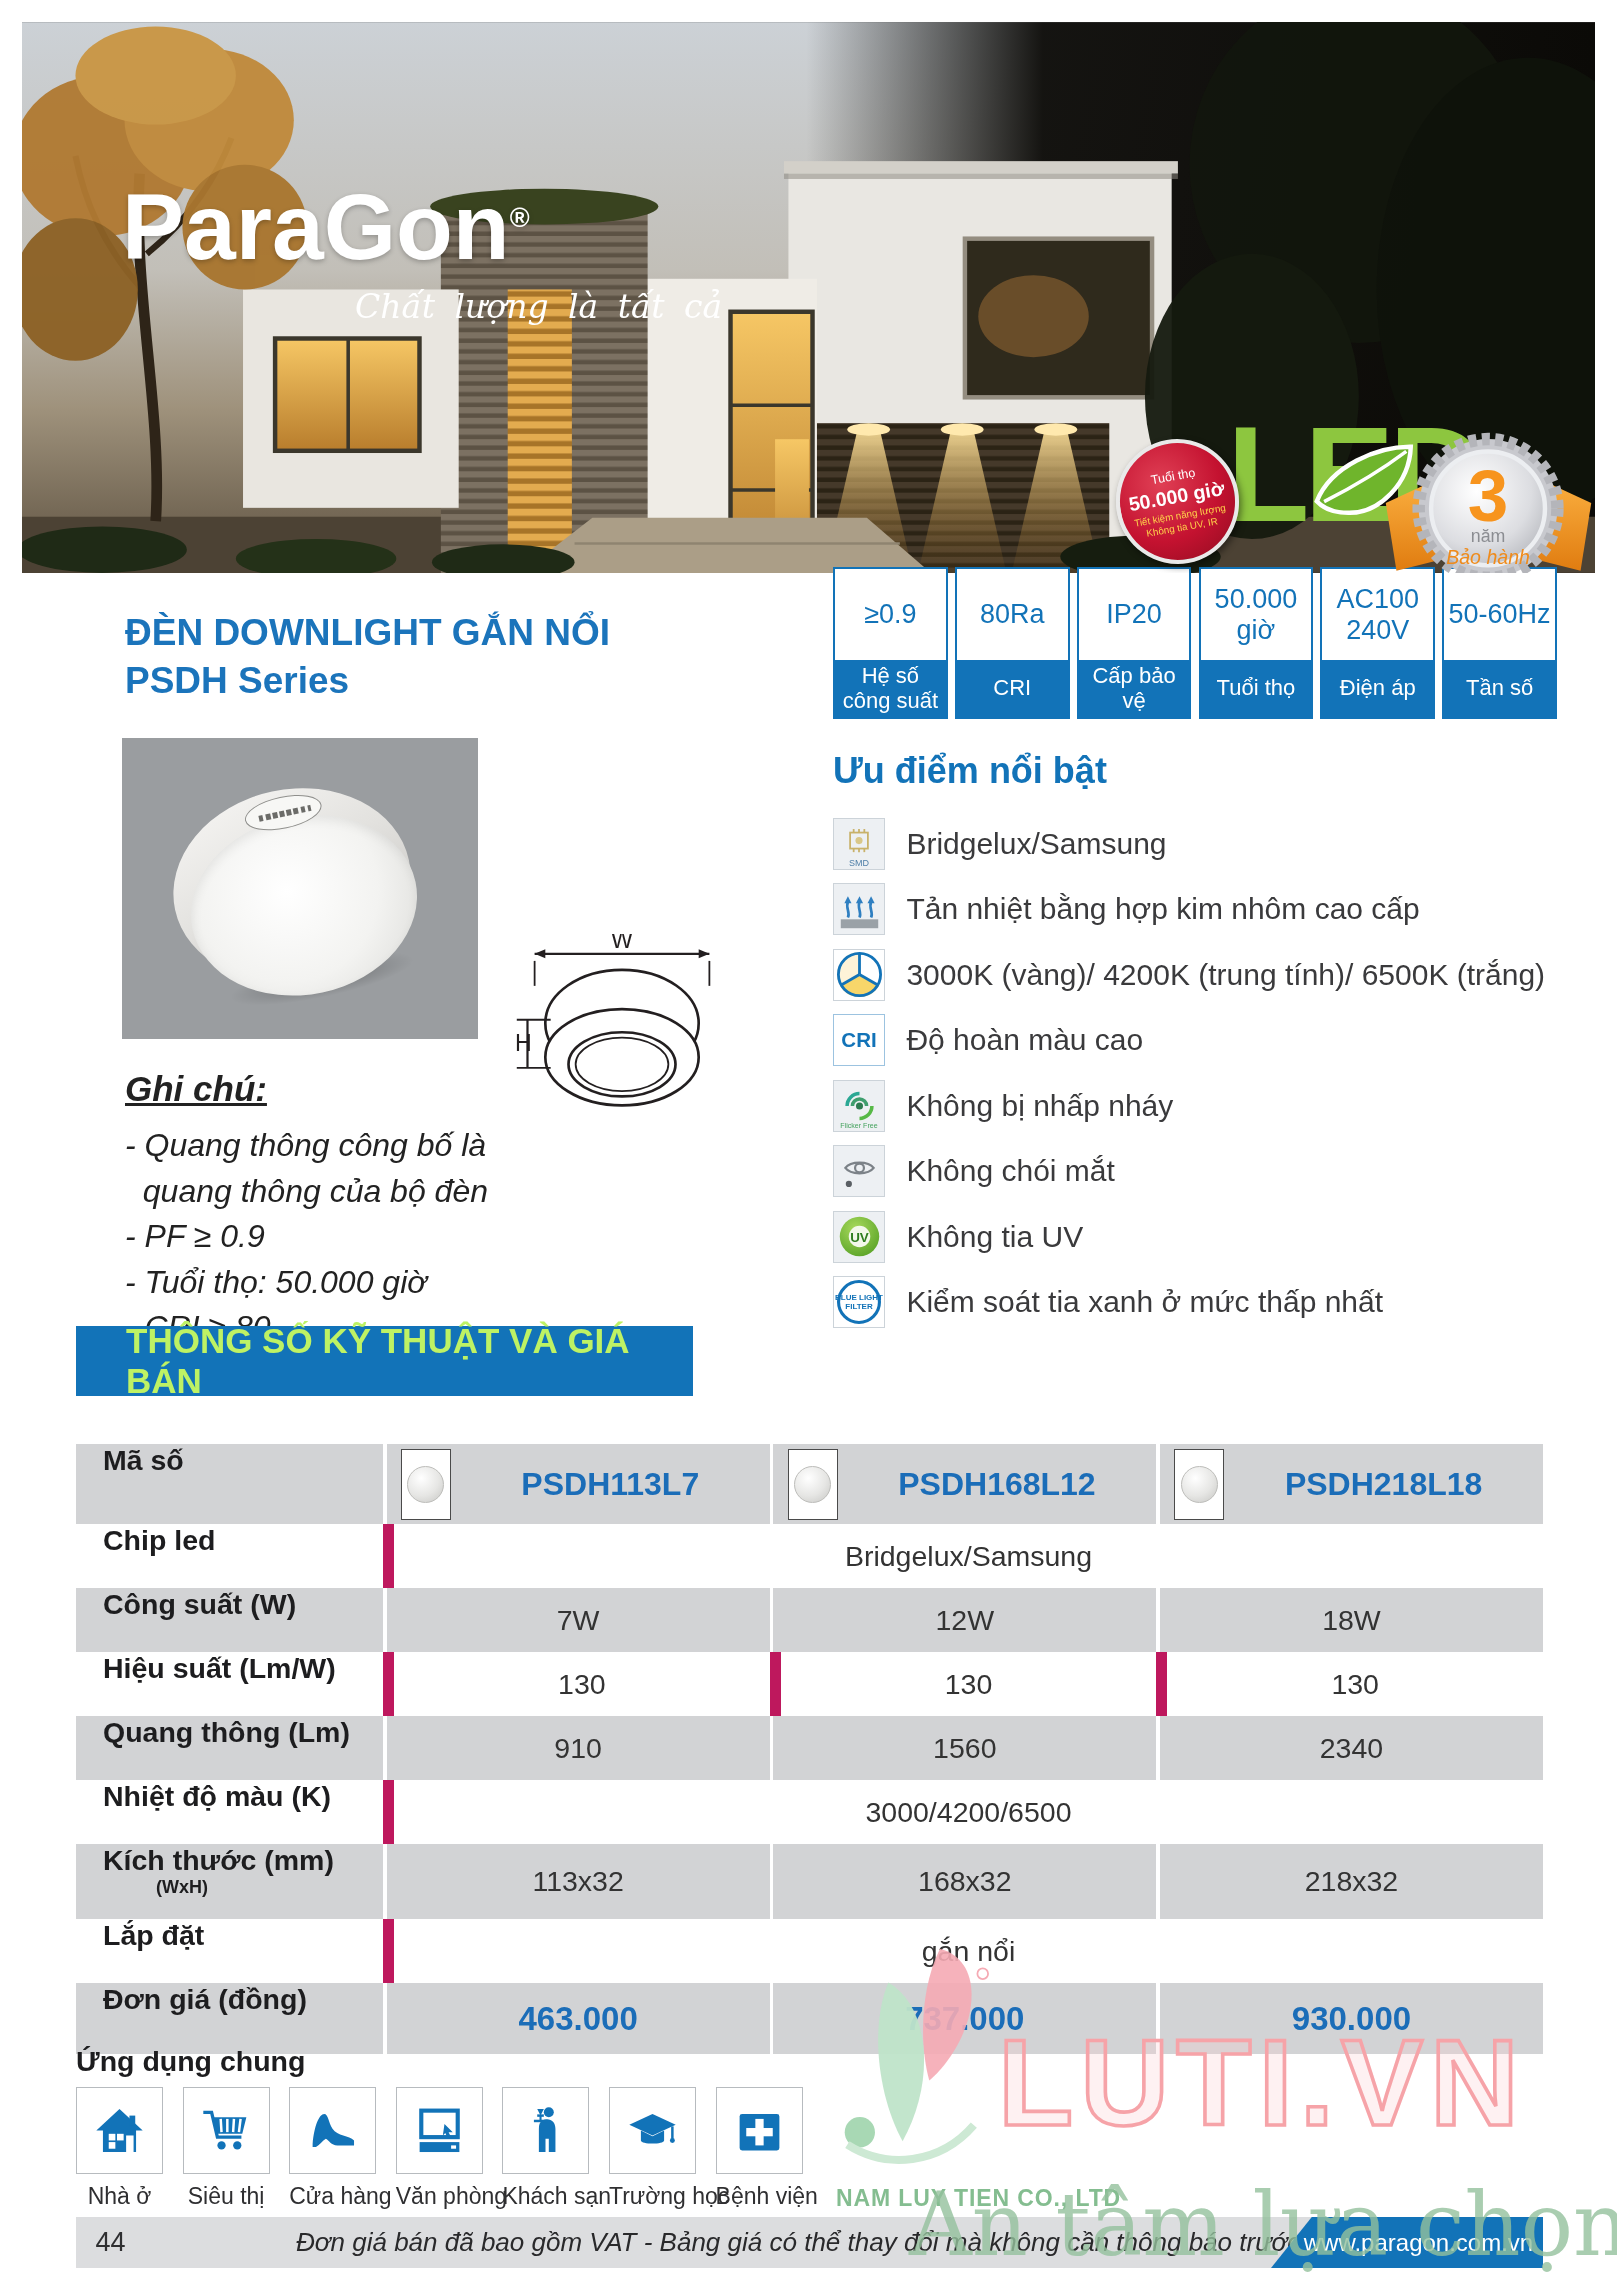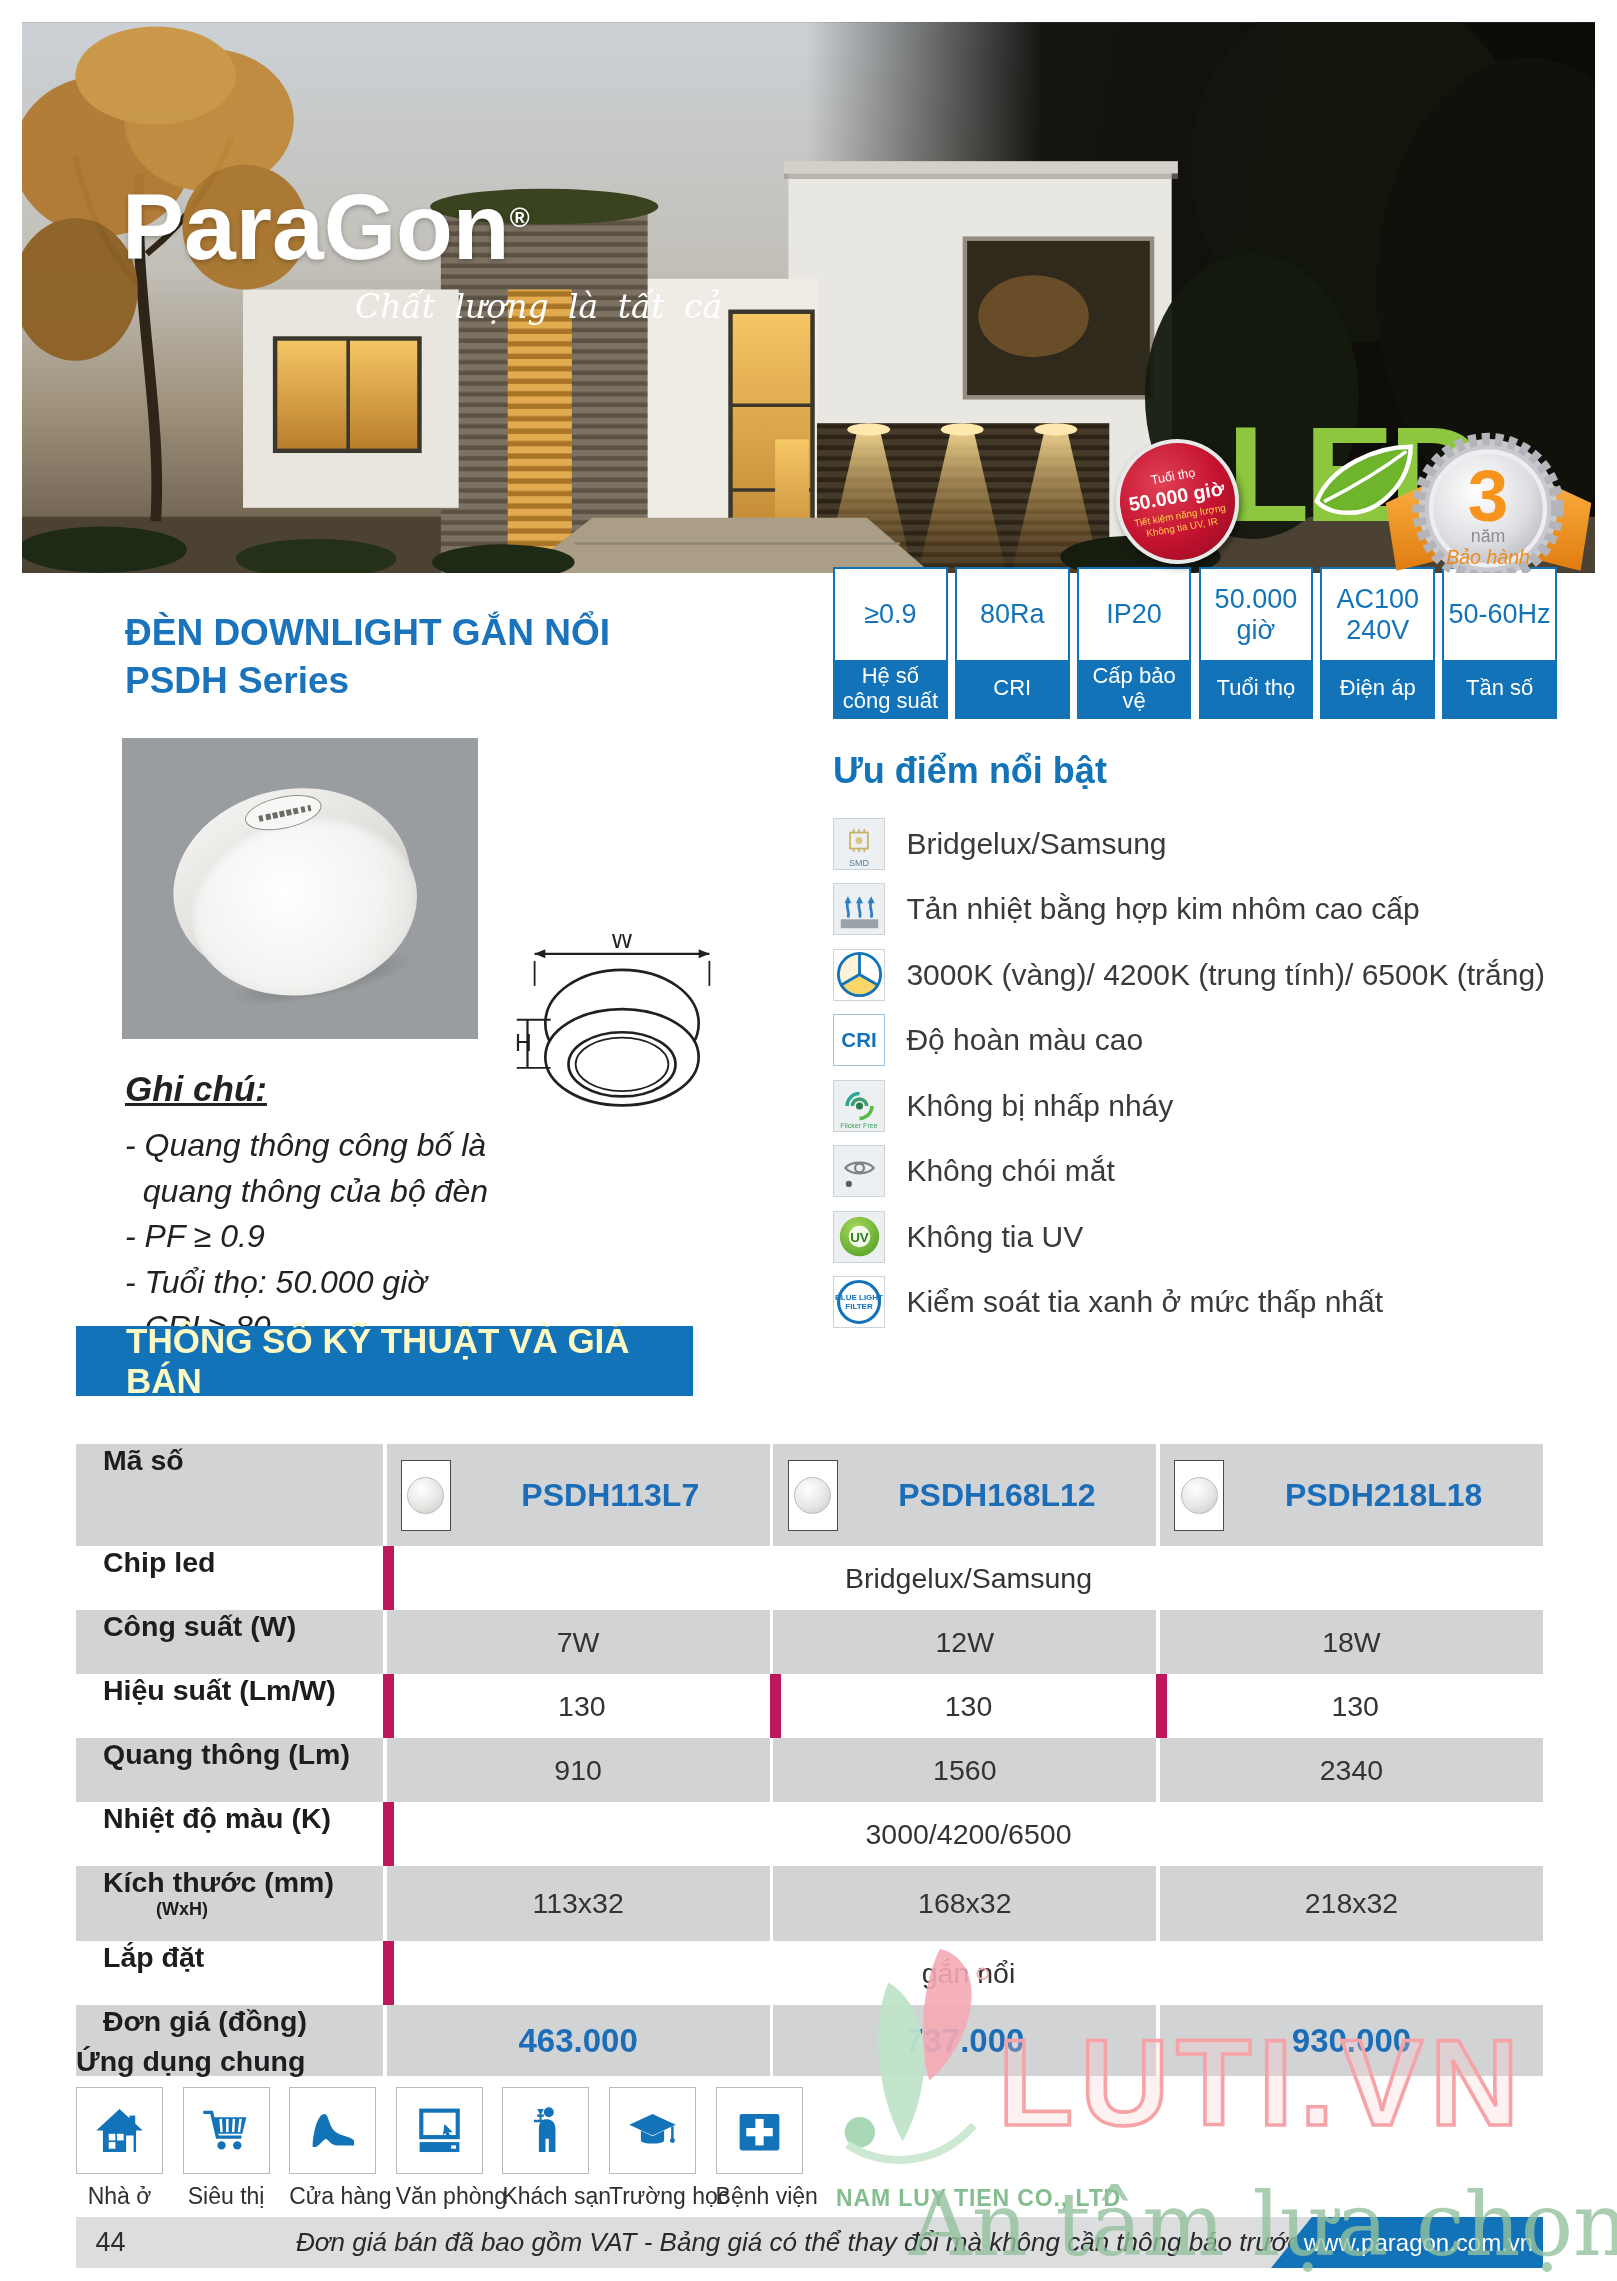--- a/index.html
+++ b/index.html
@@ -53,34 +53,34 @@
   .feature-row { display:flex; align-items:center; height:53px; margin-bottom:12.5px; }
   .feature-icon { width:52px; height:52px; flex:none; margin-right:21.4px; background:#edf0f3; border:0.9px solid #ccd3d9; position:relative; display:flex; align-items:center; justify-content:center; }
   .feature-icon.white { background:#fff; }
   .feature-text { font-size:30px; color:#3a3a3c; }
   .icon-sub { position:absolute; bottom:0.9px; left:0; right:0; text-align:center; font-size:9px; color:#4f7fa8; }
   .icon-sub.green { color:#45a25e; font-size:7.1px; }
   .cri-box-text { color:#1273b8; font-weight:bold; font-size:20.5px; }
   .blf-text { position:absolute; inset:0; display:flex; align-items:center; justify-content:center; text-align:center; font-size:8px; line-height:1.15; color:#1273b8; white-space:pre-line; font-weight:bold; }
 
   
-  .section-bar { position:absolute; left:76px; top:1326px; width:617px; height:70px; background:#1273b8; color:#fef9c3; display:flex; align-items:center; padding-left:50px; font-size:35px; font-weight:bold; }
+  .section-bar { position:absolute; left:76px; top:1326px; width:617px; height:70px; background:#1273b8; color:#bef264; display:flex; align-items:center; padding-left:50px; font-size:35px; font-weight:bold; }
   .spec-table { position:absolute; left:76px; top:1444px; width:1467px; }
   .trow { display:grid; grid-template-columns:307px 1fr 1fr 1fr; }
   .trow.gray { background:#fff; gap:3.6px; }
   .trow.gray > div { background:#d2d3d5; }
   .trow.white { background:#be185d; gap:11px; }
   .trow.white > div { background:#fff; }
   .trow > div { display:flex; align-items:center; justify-content:center; }
   .tlabel { justify-content:flex-start !important; padding-left:27px; font-size:28.5px; font-weight:bold; color:#1d1d1f; flex-direction:column; align-items:flex-start !important; }
   .tlabel .main { width:100%; }
   .tlabel .sub { font-size:18px; font-weight:bold; padding-left:53px; }
   .tvalue { font-size:28.5px; color:#333; }
   .tspan { grid-column:2 / 5; font-size:28.5px; color:#333; }
-  .h112 { height:102px;border-radius:30px; } .h72 { height:64px; } .h84 { height:75px; } .h80 { height:71px; }
+  .h112 { height:80px;border-radius:30px; } .h72 { height:64px; } .h84 { height:75px; } .h80 { height:71px; }
   .model-cell { justify-content:space-between; padding-left:14.3px; }
   .thumb { width:50px; height:71px; background:#fff; border:1.8px solid #4a4a4a; display:flex; align-items:center; justify-content:center; flex:none; }
   .thumb-circle { width:37px; height:37px; border-radius:50%; background:radial-gradient(circle at 38% 32%, #ffffff 0%, #e6e6e4 55%, #c6c6c3 100%); border:0.9px solid #bdbdba; }
   .model-text { flex:1; text-align:center; font-size:32px; font-weight:bold; color:#1b6db8; }
   .price-text { font-size:33px; font-weight:bold; color:#1b6db8; }
 
   
   .apps-title { position:absolute; left:76px; top:2045px; font-size:28.5px; font-weight:bold; color:#1d1d1f; }
   .apps { position:absolute; left:76px; top:2087px; display:flex; gap:19.6px; }
   .app { width:87px; text-align:center; }

